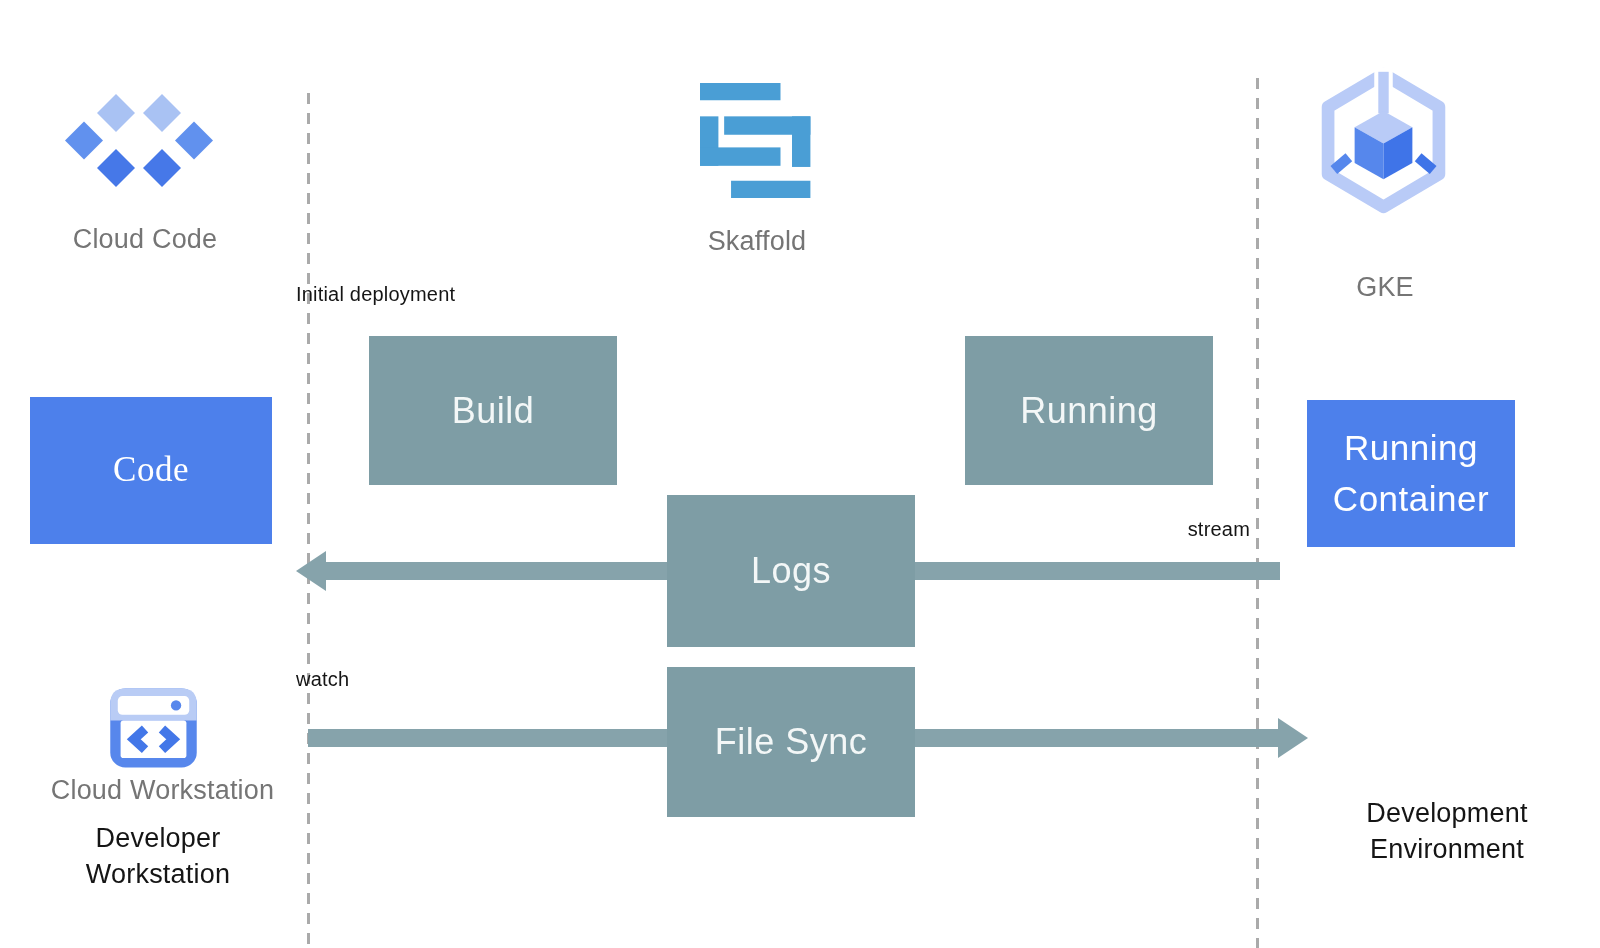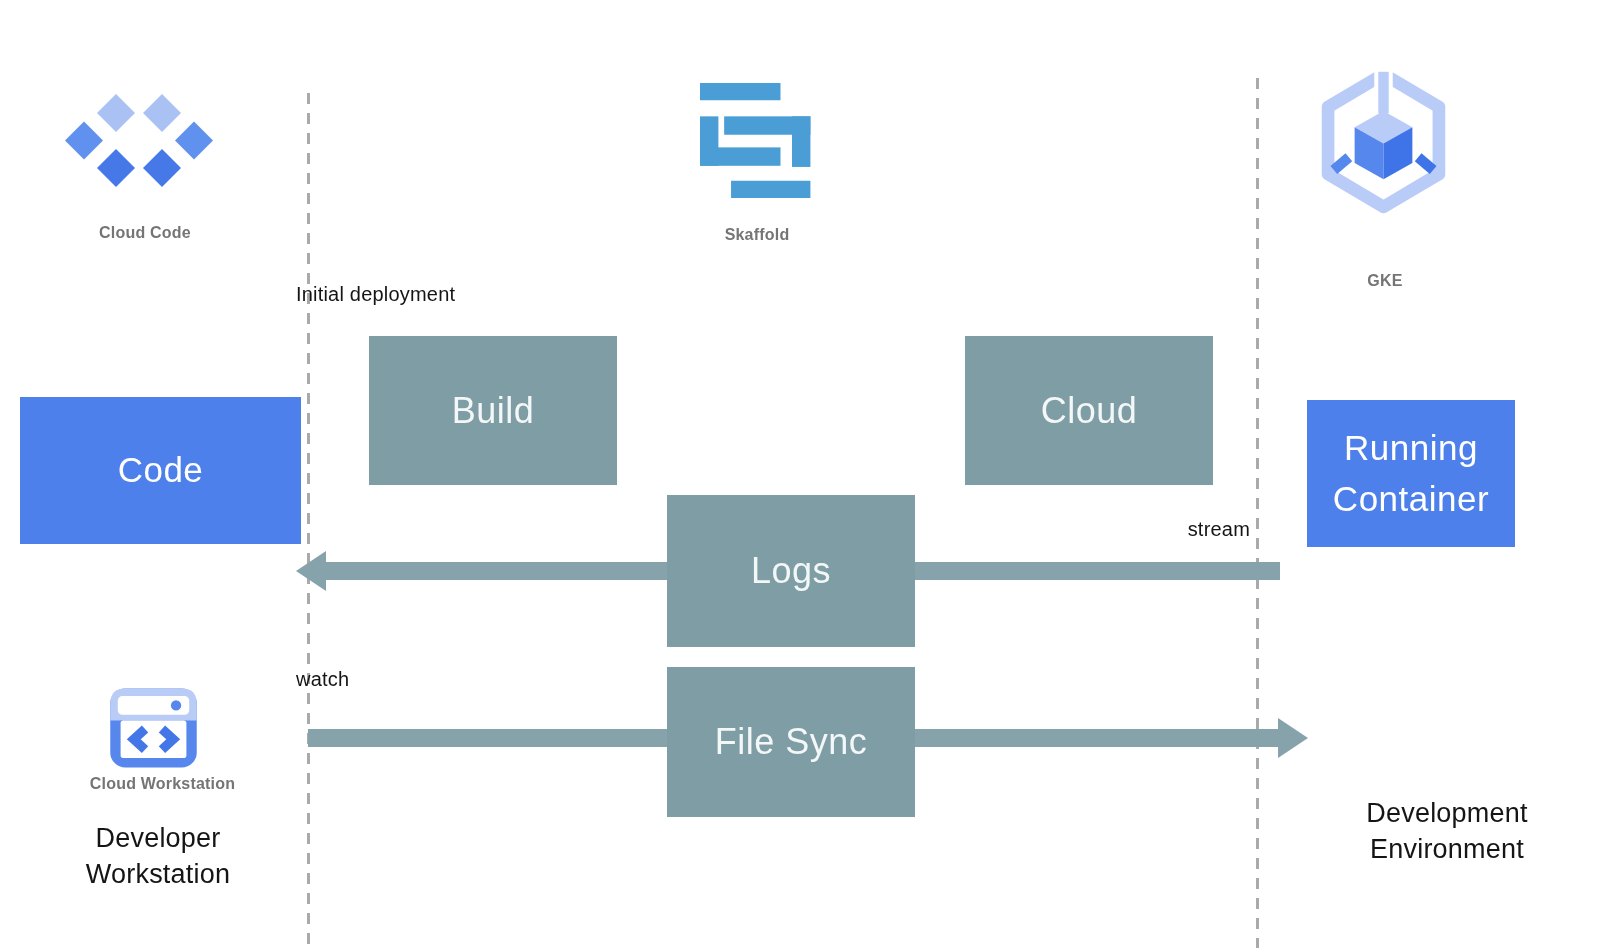--- a/index.html
+++ b/index.html
@@ -7,21 +7,21 @@
     position:relative;width:1600px;height:948px;background:#fff;overflow:hidden;
     font-family:"Liberation Sans",sans-serif;
   }
   .abs{position:absolute;}
   .dashed-v{
     position:absolute;width:3px;top:0;bottom:0;
     background-image:repeating-linear-gradient(to bottom,var(--dashed-line) 0px,var(--dashed-line) 11px,transparent 11px,transparent 20px);
   }
   .icon-label{
     position:absolute;text-align:center;color:var(--label-gray);
-    font-size:16px;font-weight:bold;letter-spacing:.2px;
+    font-size:27px;font-weight:normal;letter-spacing:.2px;
   }
   .note{
     position:absolute;color:var(--text-black);font-size:20px;letter-spacing:.2px;
   }
   .big-note{
     position:absolute;color:var(--text-black);font-size:27px;line-height:1.35;text-align:center;letter-spacing:.2px;
   }
   .proc-box{
     position:absolute;background:var(--process-box);color:#f3f7f7;
     display:flex;align-items:center;justify-content:center;
@@ -94,32 +94,32 @@
   <div class="note" style="left:296px;top:283px;">Initial deployment</div>
   <div class="note" style="left:1050px;top:518px;width:200px;text-align:right;">stream</div>
   <div class="note" style="left:296px;top:668px;">watch</div>
 
   <div class="arrowhead-left" style="left:296px;top:551px;"></div>
   <div class="arrow-shaft" style="left:320px;top:562px;width:960px;"></div>
 
   <div class="arrow-shaft" style="left:308px;top:729px;width:972px;"></div>
   <div class="arrowhead-right" style="left:1278px;top:718px;"></div>
 
-  <div class="blue-box" style="left:20px;top:397px;width:281px;height:147px;">
+  <div class="blue-box" style="left:30px;top:397px;width:242px;height:147px;font-family:Liberation Serif, serif;">
     <span>Code</span>
   </div>
   <div class="blue-box" style="left:1307px;top:400px;width:208px;height:147px;padding:0 20px;box-sizing:border-box;">
     <span>Running Container</span>
   </div>
 
   <div class="proc-box" style="left:369px;top:336px;width:248px;height:149px;">
     <span>Build</span>
   </div>
   <div class="proc-box" style="left:965px;top:336px;width:248px;height:149px;">
-    <span>Cloud</span>
+    <span>Running</span>
   </div>
   <div class="proc-box" style="left:667px;top:495px;width:248px;height:152px;">
     <span>Logs</span>
   </div>
   <div class="proc-box" style="left:667px;top:667px;width:248px;height:150px;">
     <span>File Sync</span>
   </div>
 
   <div class="abs" style="left:106px;top:681px;">
     <svg width="95" height="94" viewBox="0 0 100 100">

